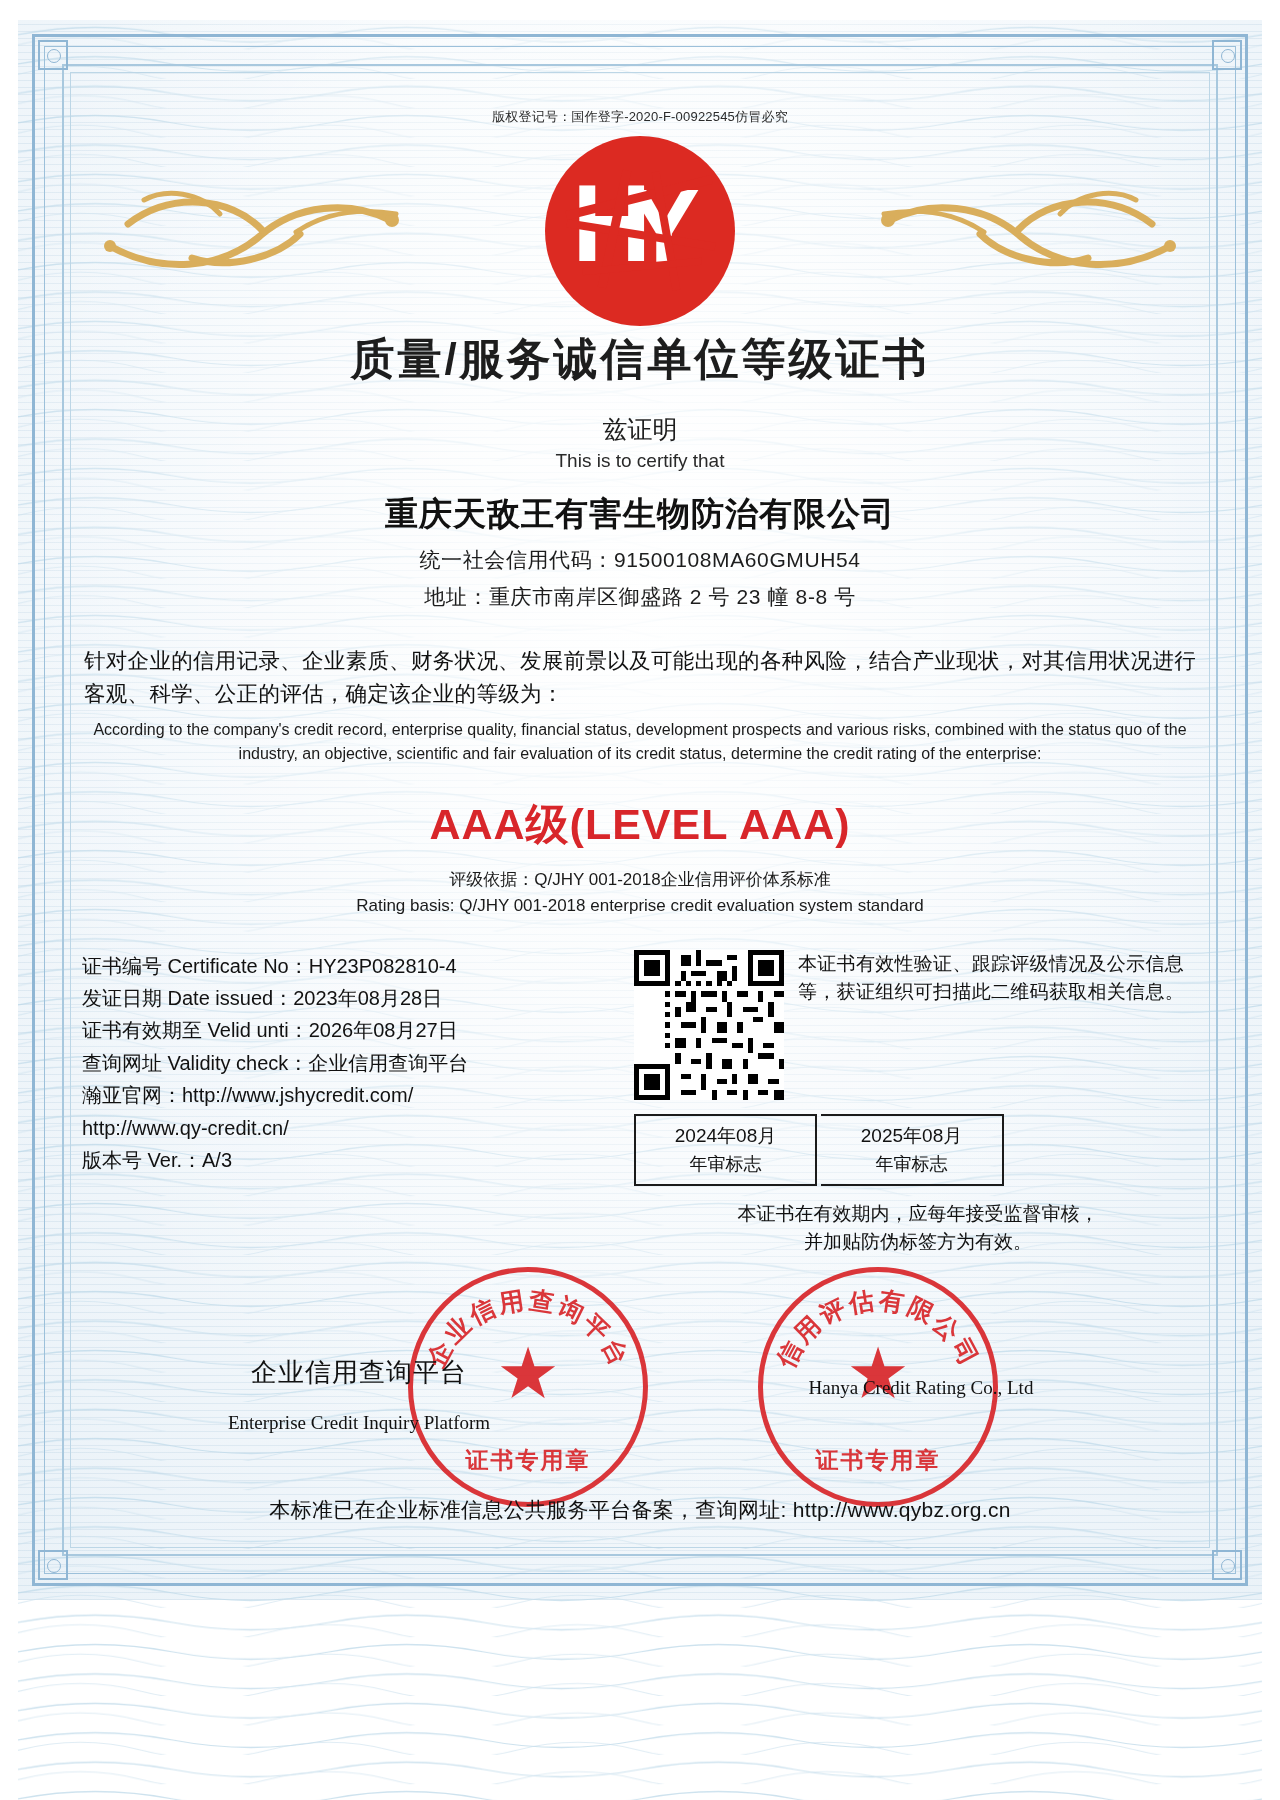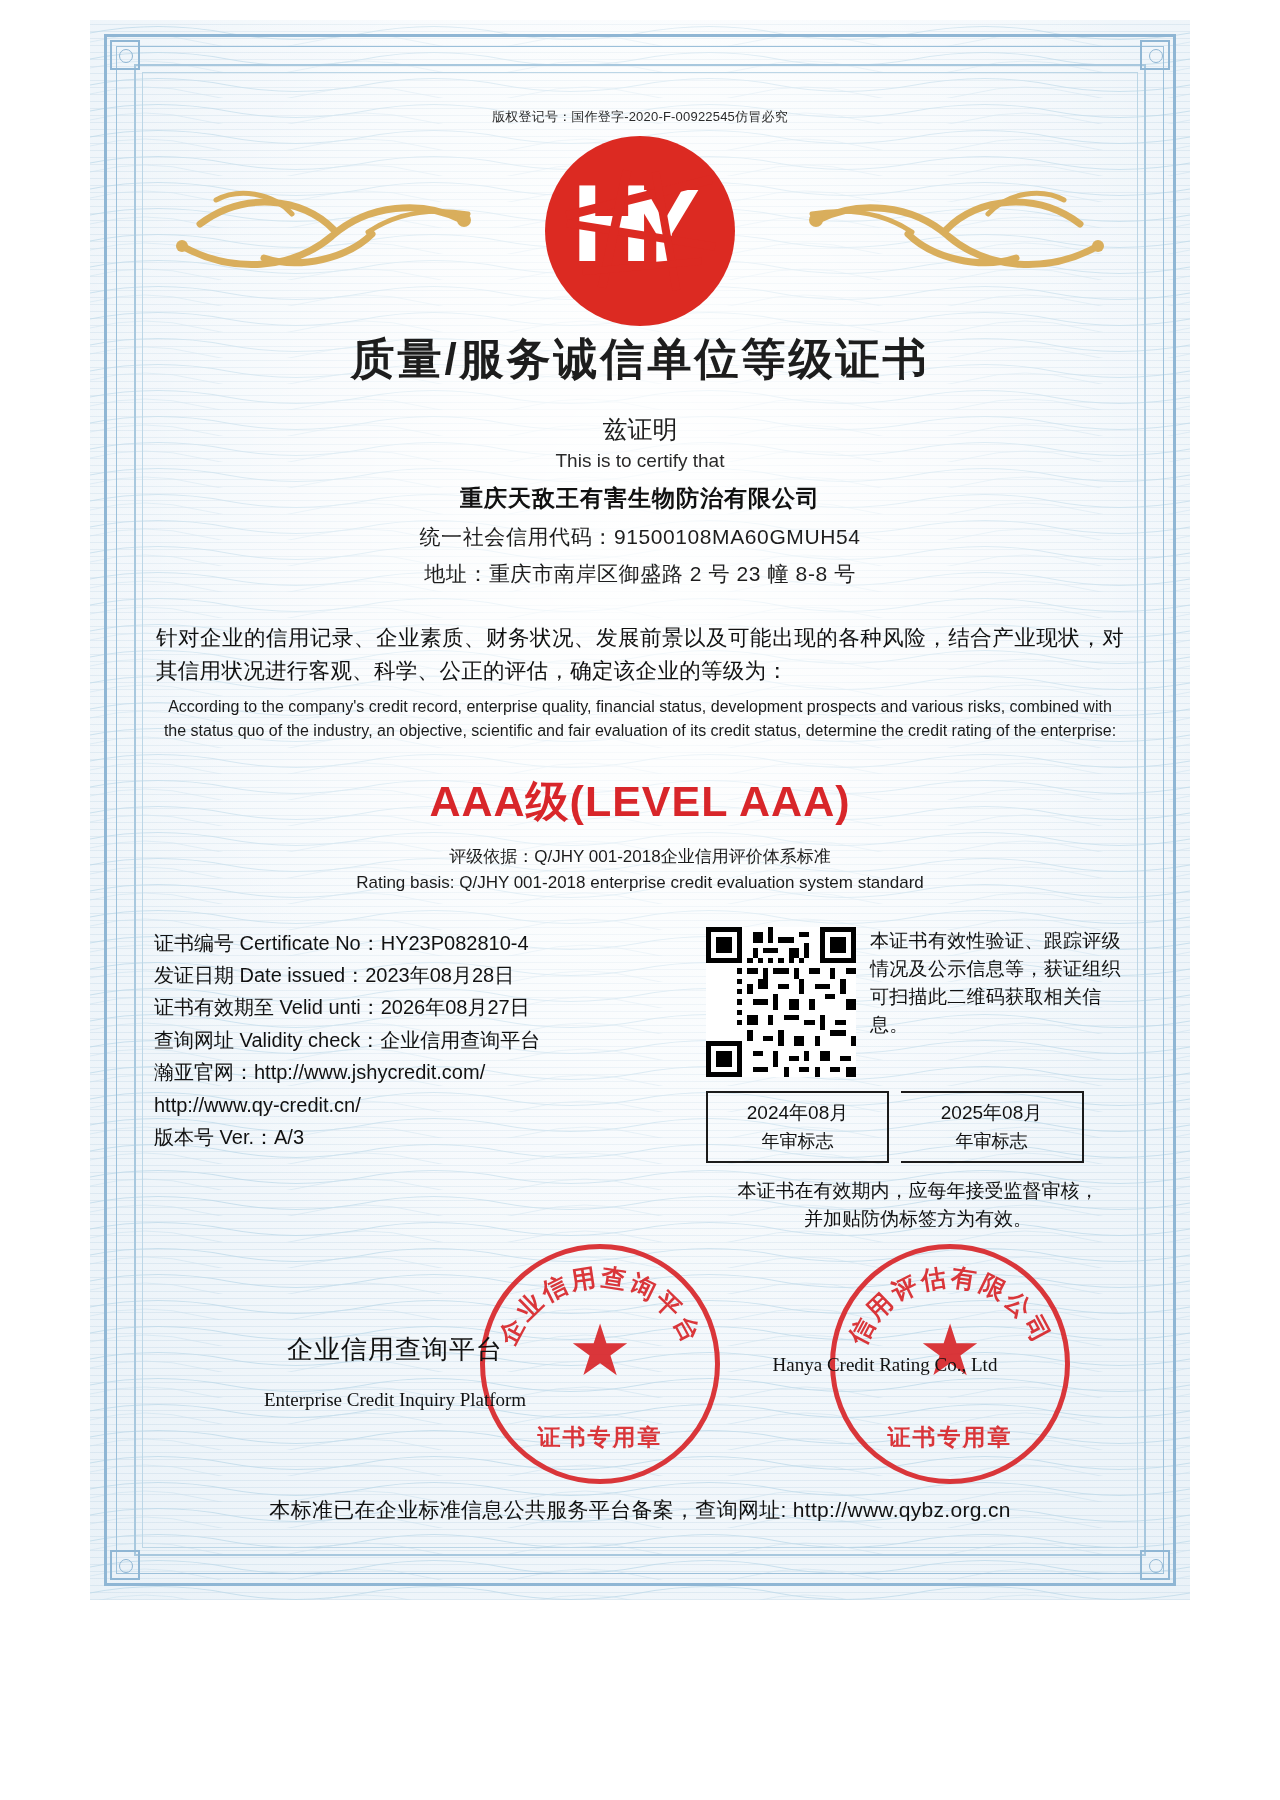--- a/index.html
+++ b/index.html
@@ -10,21 +10,21 @@
   body {
     width: 1280px;
     height: 1800px;
     font-family: "Liberation Sans", sans-serif;
     overflow: hidden;
   }
 
   
   .cert-page {
     position: relative;
-    width: 1100px;
+    width: 1244px;
     height: 1580px;
     margin: 20px auto 0 auto;
     background:
       repeating-linear-gradient(0deg,
         rgba(150,185,210,0.20) 0px,
         rgba(150,185,210,0.20) 1px,
         rgba(255,255,255,0) 1px,
         rgba(255,255,255,0) 7px),
       radial-gradient(ellipse at 50% 30%, #fdfefe 0%, #f2f7fb 60%, #eaf2f8 100%);
     box-sizing: border-box;
@@ -174,24 +174,24 @@
     margin-top: 24px;
   }
   .certify-en {
     text-align: center;
     font-size: 19px;
     color: #2a2a2a;
     margin-top: 4px;
   }
   .company-name {
     text-align: center;
-    font-size: 23px;
+    font-size: 33px;
     font-weight: 700;
     color: #111111;
-    margin-top: 11px;
+    margin-top: 20px;
     letter-spacing: 1px;
   }
   .company-code,
   .company-addr {
     text-align: center;
     font-size: 21px;
     color: #1d1d1d;
     margin-top: 9px;
     letter-spacing: 0.6px;
   }
@@ -272,21 +272,21 @@
   .qr-note {
     font-size: 19px;
     color: #111111;
     line-height: 1.48;
     margin-left: 14px;
     letter-spacing: 0.3px;
   }
   .stamps-boxes {
     display: flex;
     margin-top: 14px;
-    gap: 12px;
+    gap: 4px;
   }
   .ystamp {
     border: 2px solid #1b1b1b;
     width: 183px;
     height: 72px;
     display: flex;
     flex-direction: column;
     align-items: center;
     justify-content: center;
     box-sizing: border-box;

